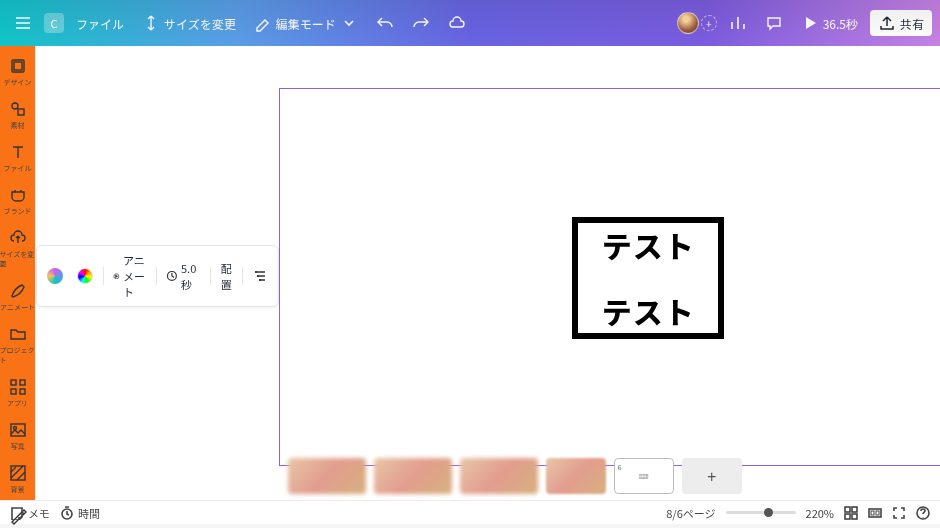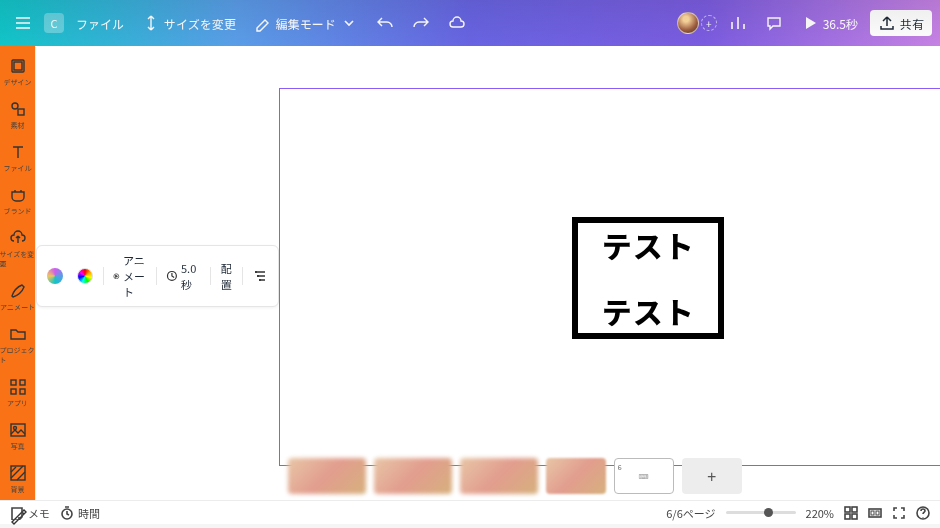--- a/index.html
+++ b/index.html
@@ -336,21 +336,21 @@
     <span class="ft-icon">
         <svg viewBox="0 0 14 14">
           <circle cx="7" cy="8" r="5"></circle>
           <path d="M7 5v3l2 1M5 1h4"></path>
         </svg>
       </span>
     <span>時間</span>
   </span>
   <span class="spacer"></span>
   <span class="ft-item">
-    <span>6/6ページ</span>
+    <span>8/6ページ</span>
   </span>
   <span class="zoom-slider"></span>
   <span class="ft-item">220%</span>
   <span class="ft-item">
     <span class="ft-icon">
         <svg viewBox="0 0 14 14">
           <rect x="1" y="1" width="5" height="5"></rect>
           <rect x="8" y="1" width="5" height="5"></rect>
           <rect x="1" y="8" width="5" height="5"></rect>
           <rect x="8" y="8" width="5" height="5"></rect>

